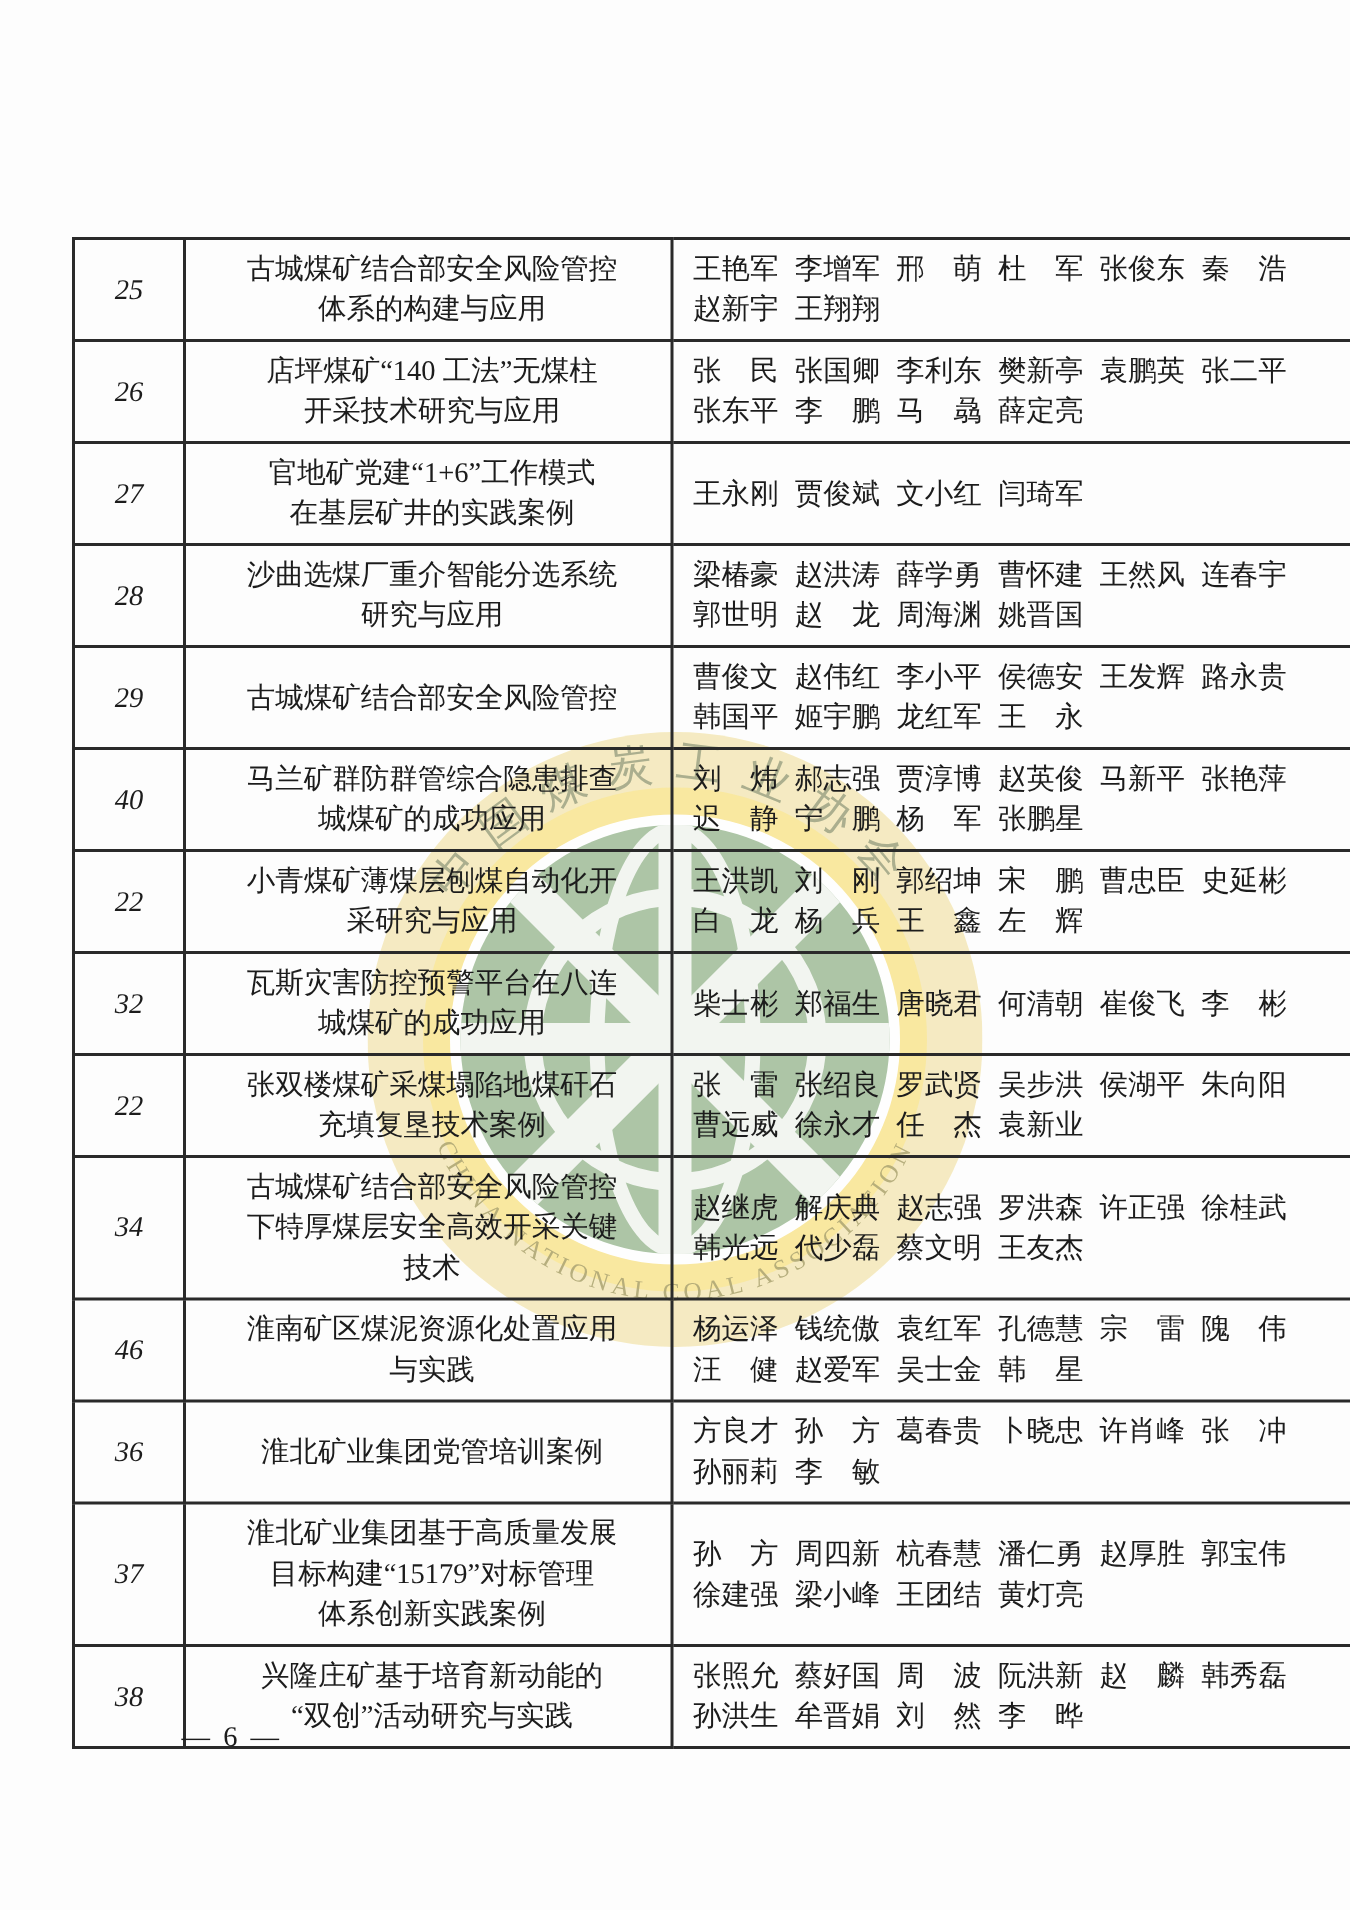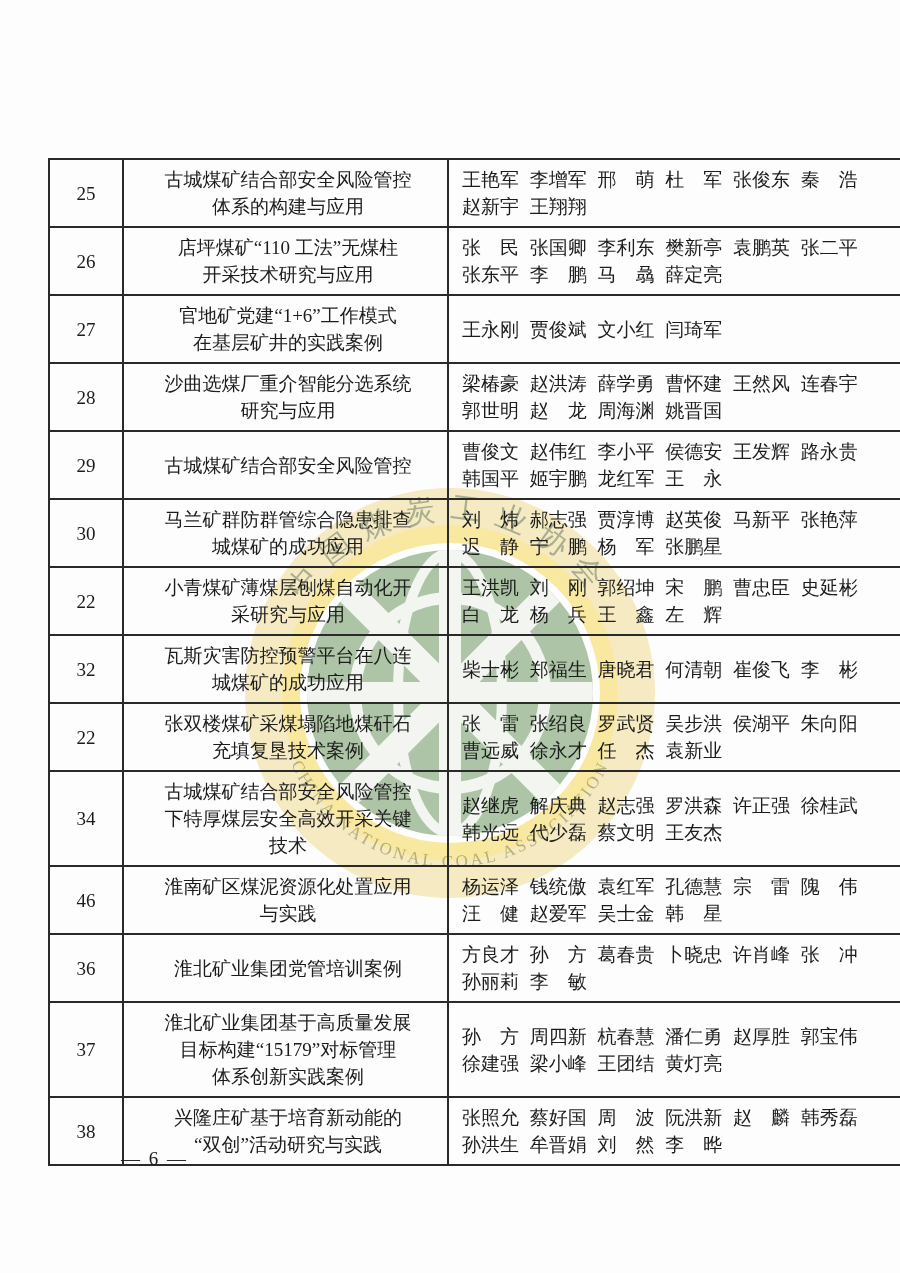--- a/index.html
+++ b/index.html
@@ -29,21 +29,21 @@
     background:transparent;
   }
   .entry-table td{
     border:2px solid #2a2a2a;
     vertical-align:middle;
     font-size:19px;
     line-height:27px;
     white-space:pre-line;
     overflow:hidden;
   }
-  td.col-no{width:72px;text-align:center;padding:6px 0;}
+  td.col-no{width:72px;text-align:center;padding:6px 0;font-style:italic;}
   td.col-title{width:302px;padding:6px 8px 6px 13px;text-align:center;}
   td.col-authors{width:441px;padding:6px 8px 6px 13px;word-spacing:6px;}
   
   .footer{
     position:absolute;
     left:121px;top:1148px;
     font-size:19px;
     letter-spacing:2px;
   }
 </style>
@@ -94,21 +94,21 @@
     <tr>
       <td class="col-no">25</td>
       <td class="col-title">古城煤矿结合部安全风险管控
 体系的构建与应用</td>
       <td class="col-authors">王艳军 李增军 邢　萌 杜　军 张俊东 秦　浩
 赵新宇 王翔翔</td>
     </tr>
 
     <tr>
       <td class="col-no">26</td>
-      <td class="col-title">店坪煤矿“110 工法”无煤柱
+      <td class="col-title">店坪煤矿“140 工法”无煤柱
 开采技术研究与应用</td>
       <td class="col-authors">张　民 张国卿 李利东 樊新亭 袁鹏英 张二平
 张东平 李　鹏 马　骉 薛定亮</td>
     </tr>
 
     <tr>
       <td class="col-no">27</td>
       <td class="col-title">官地矿党建“1+6”工作模式
 在基层矿井的实践案例</td>
       <td class="col-authors">王永刚 贾俊斌 文小红 闫琦军</td>
@@ -123,21 +123,21 @@
     </tr>
 
     <tr>
       <td class="col-no">29</td>
       <td class="col-title">古城煤矿结合部安全风险管控</td>
       <td class="col-authors">曹俊文 赵伟红 李小平 侯德安 王发辉 路永贵
 韩国平 姬宇鹏 龙红军 王　永</td>
     </tr>
 
     <tr>
-      <td class="col-no">30</td>
+      <td class="col-no">40</td>
       <td class="col-title">马兰矿群防群管综合隐患排查
 城煤矿的成功应用</td>
       <td class="col-authors">刘　炜 郝志强 贾淳博 赵英俊 马新平 张艳萍
 迟　静 宁　鹏 杨　军 张鹏星</td>
     </tr>
 
     <tr>
       <td class="col-no">22</td>
       <td class="col-title">小青煤矿薄煤层刨煤自动化开
 采研究与应用</td>

